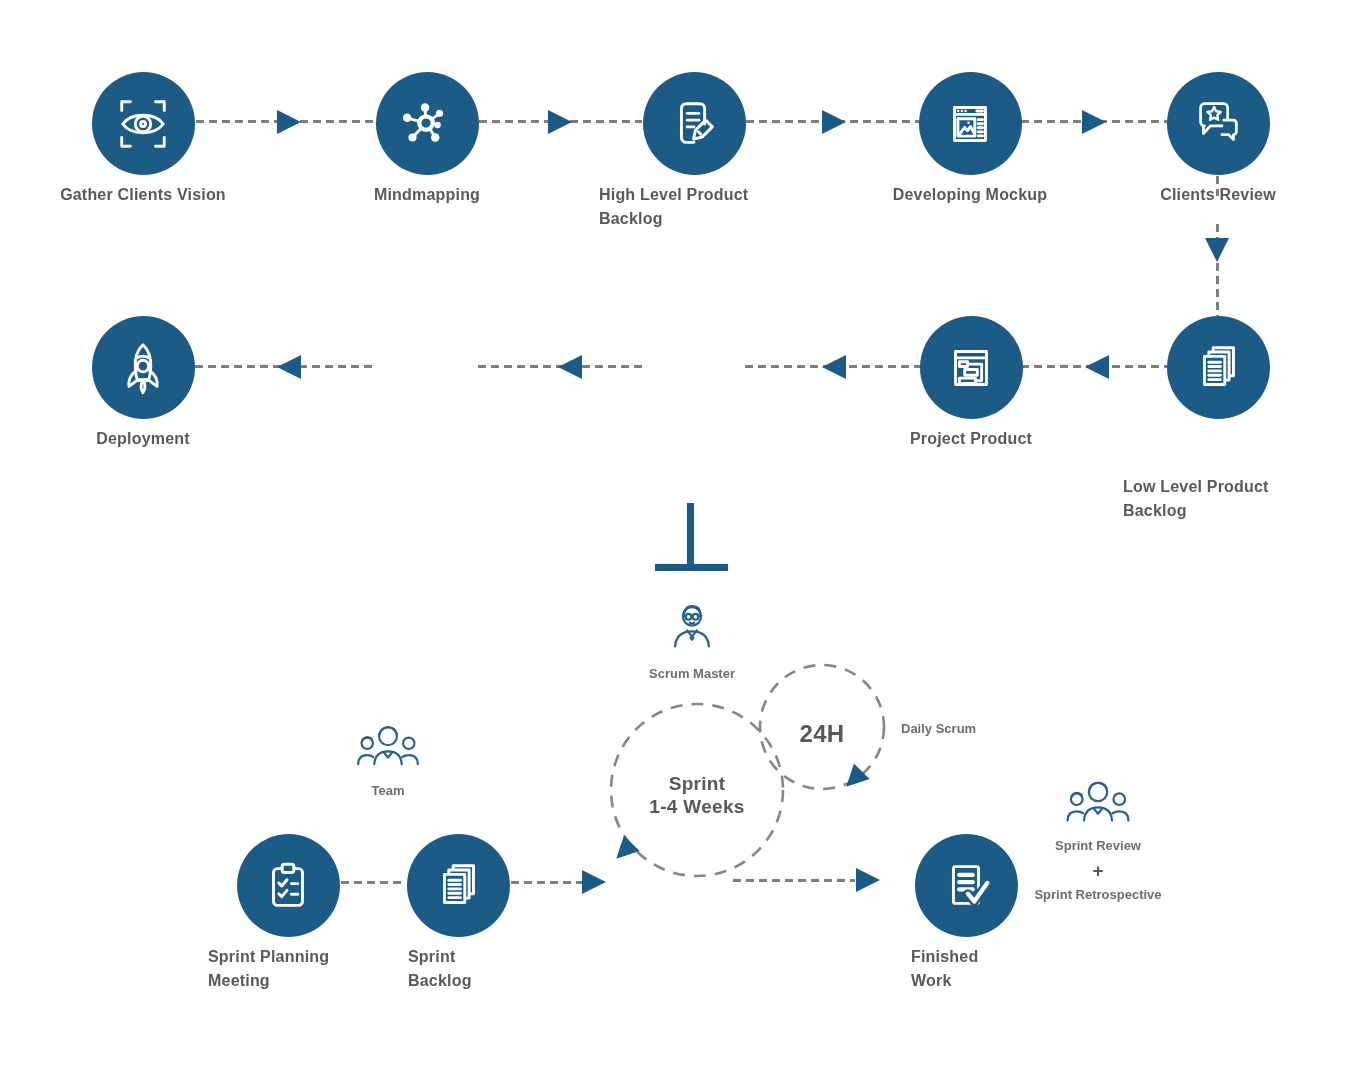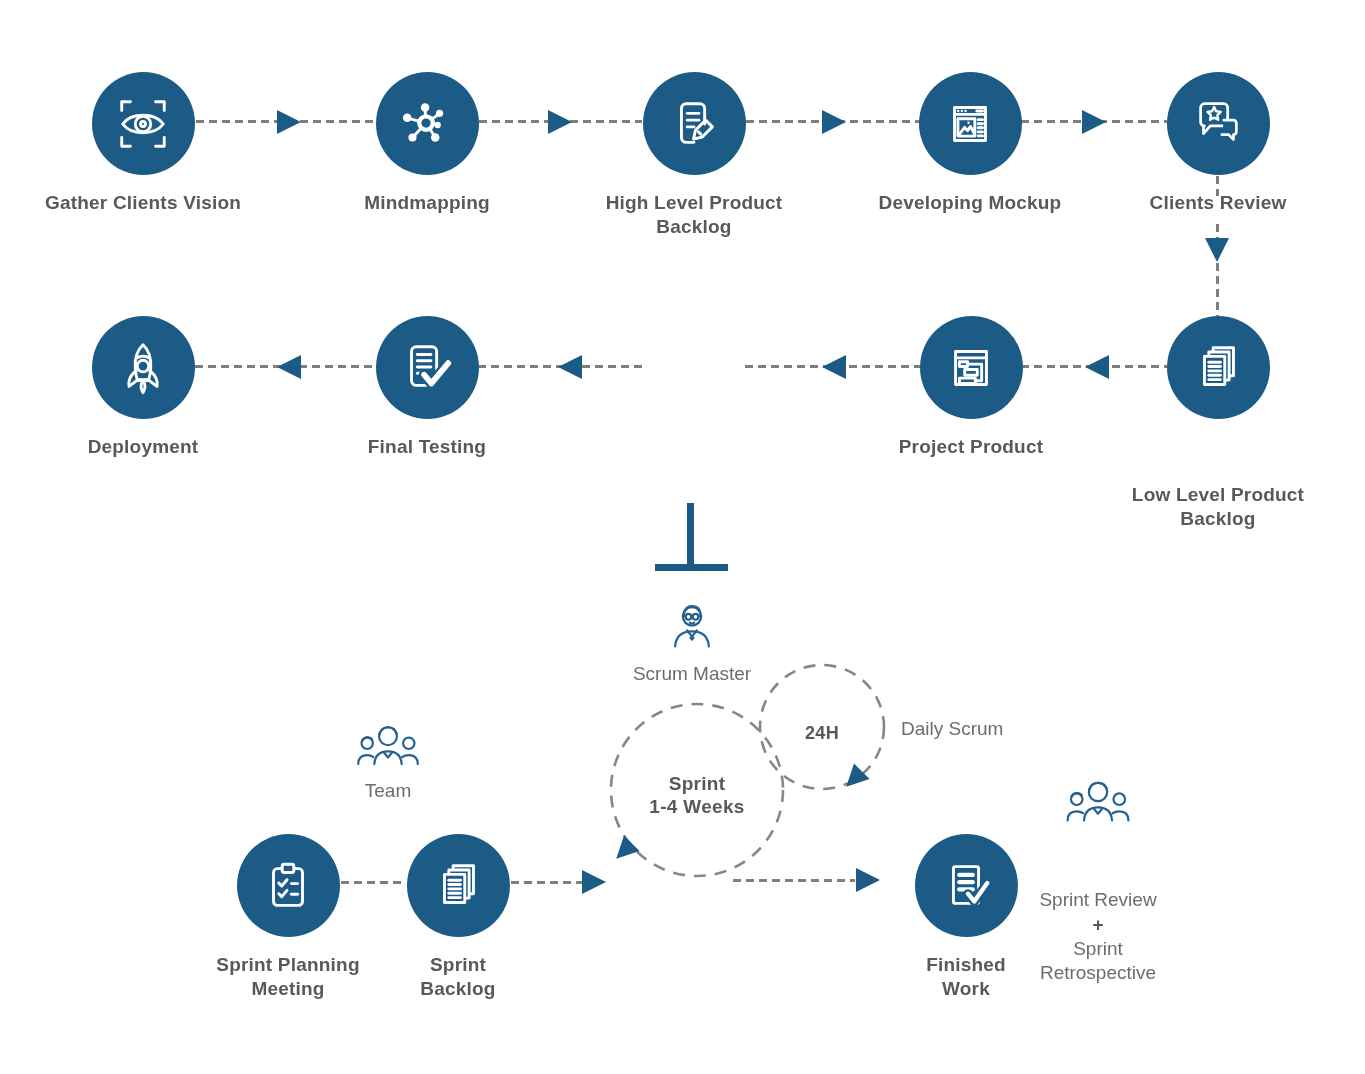--- a/index.html
+++ b/index.html
@@ -10,21 +10,21 @@
     --person:#28618e;
   }
   *{margin:0;padding:0;box-sizing:border-box;}
   body{background:#fff;font-family:"Liberation Sans",sans-serif;}
   .stage{position:relative;width:1365px;height:1074px;background:#fff;overflow:hidden;}
 
   
   .node{position:absolute;display:flex;flex-direction:column;align-items:center;}
   .circle{width:103px;height:103px;border-radius:50%;background:var(--blue);
           display:flex;align-items:center;justify-content:center;flex:0 0 auto;}
-  .node-label{margin-top:16px;text-align:center;font-weight:700;font-size:19px;
+  .node-label{margin-top:8px;font-weight:700;font-size:16px;
               line-height:24px;color:var(--dark-label);letter-spacing:.2px;}
 
   
   .dash-h{position:absolute;height:3px;
           background:repeating-linear-gradient(90deg,var(--dash) 0 8px,transparent 8px 13px);}
   .dash-v{position:absolute;width:3px;
           background:repeating-linear-gradient(180deg,var(--dash) 0 8px,transparent 8px 13px);}
 
   
   .arr{position:absolute;width:0;height:0;}
@@ -37,21 +37,21 @@
 
   
   .solid-v{position:absolute;width:7px;background:var(--blue);}
   .solid-h{position:absolute;height:7px;background:var(--blue);}
 
   .loop-svg{position:absolute;}
   .loop-circle{fill:none;stroke:#868686;stroke-width:2.6;stroke-dasharray:12 9;}
 
   .txt{position:absolute;}
   .txt-bold{font-weight:700;color:var(--dark-label);font-size:19px;line-height:23px;text-align:center;letter-spacing:.3px;}
-  .txt-gray{font-weight:400;color:var(--gray-label);font-size:19px;line-height:24px;}
+  .txt-gray{font-weight:700;color:var(--gray-label);font-size:13px;line-height:24px;}
   .center{text-align:center;}
 
   .icon-stroke{stroke:#fff;fill:none;stroke-width:3;stroke-linecap:round;stroke-linejoin:round;}
   .person-stroke{stroke:var(--person);fill:none;stroke-width:2.3;stroke-linecap:round;stroke-linejoin:round;}
 </style>
 </head>
 <body>
 
 <div class="stage">
 
@@ -188,36 +188,20 @@
           <path d="M37,33 C43.5,37 45.5,44 44.5,49 L36.5,43"></path>
           <path d="M30,43 C27.3,46.5 27.3,52 30,55.5 C32.7,52 32.7,46.5 30,43 Z"></path>
           <path d="M24.5,42 q1.5,2.5 3,0"></path>
             <path d="M32.5,42 q1.5,2.5 3,0"></path>
         </g>
       </svg>
     </div>
     <div class="node-label">Deployment</div>
   </div>
 
-  <div class="node" style="left:342px;top:316px;width:170px;">
-    <div class="circle">
-      <svg width="58" height="58" viewBox="0 0 60 60">
-        <g class="icon-stroke" stroke-width="3.4">
-          <rect x="14" y="8" width="26" height="40" rx="5"></rect>
-          <line x1="20" y1="16" x2="34" y2="16"></line>
-            <line x1="20" y1="22.5" x2="34" y2="22.5"></line>
-          <line x1="20" y1="29" x2="34" y2="29"></line>
-            <line x1="20" y1="35.5" x2="30" y2="35.5"></line>
-        </g>
-        <polyline points="27,37 34.5,46 52,25" fill="none" stroke="#1d5b87" stroke-width="11" stroke-linecap="round" stroke-linejoin="round"></polyline>
-        <polyline points="27,37 34.5,46 52,25" fill="none" stroke="#fff" stroke-width="6" stroke-linecap="round" stroke-linejoin="round"></polyline>
-      </svg>
-    </div>
-    <div class="node-label">Final Testing</div>
-  </div>
 
 
   <div class="node" style="left:871px;top:316px;width:200px;">
     <div class="circle">
       <svg width="58" height="58" viewBox="0 0 60 60">
         <g class="icon-stroke" stroke-width="2.8">
           <rect x="14" y="13" width="32" height="34"></rect>
           <line x1="14" y1="19.5" x2="46" y2="19.5"></line>
           <rect x="18" y="23.5" width="8.5" height="5"></rect>
           <rect x="23.5" y="31.5" width="13" height="6"></rect>
@@ -284,21 +268,21 @@
   </svg>
   <div class="txt txt-bold" style="left:617px;top:772px;width:160px;">
     <div>Sprint</div>
     <div>1-4 Weeks</div>
   </div>
   <div class="arr-rot" style="left:613px;top:840px;"></div>
 
   <svg class="loop-svg" style="left:754px;top:659px;" width="136" height="136">
     <circle class="loop-circle" cx="68" cy="68" r="62" stroke-dasharray="11 9"></circle>
   </svg>
-  <div class="txt txt-bold" style="left:782px;top:722px;width:80px;font-size:18px;">24H</div>
+  <div class="txt txt-bold" style="left:782px;top:722px;width:80px;font-size:24px;">24H</div>
   <div class="arr-rot" style="left:843px;top:768px;"></div>
   <div class="txt txt-gray" style="left:901px;top:717px;width:150px;">Daily Scrum</div>
 
   <div class="dash-h" style="left:341px;top:881px;width:65px;"></div>
   <div class="dash-h" style="left:511px;top:881px;width:88px;"></div>
   <div class="arr arr-r" style="left:582px;top:870px;"></div>
   <div class="dash-h" style="left:733px;top:879px;width:122px;"></div>
   <div class="arr arr-r" style="left:856px;top:868px;"></div>
 
   <div class="node" style="left:208px;top:834px;width:160px;">
@@ -357,19 +341,19 @@
         <path d="M8.5,21.5 a6.5,6.5 0 0 1 10.5,-2"></path>
       <path d="M4.5,46 Q4.5,36.5 14,36.5 Q18,36.5 20.5,38.5"></path>
       <circle cx="58" cy="24" r="6"></circle>
       <path d="M51,38.5 Q54,36.5 58,36.5 Q67.5,36.5 67.5,46"></path>
       <circle cx="36" cy="16.5" r="9.5" fill="#fff"></circle>
       <path d="M27,14.5 Q29,6.5 37,7 Q43.5,7.5 45,13.5"></path>
       <path d="M21.5,46 Q22.5,32.5 36,32.5 Q49.5,32.5 50.5,46" fill="#fff"></path>
       <path d="M31.5,33.5 l4.5,5.5 l4.5,-5.5"></path>
     </g>
   </svg>
-  <div class="txt center" style="left:1020px;top:888px;width:156px;">
+  <div class="txt center" style="left:1020px;top:834px;width:156px;">
     <div class="txt-gray">Sprint Review</div>
     <div style="font-weight:700;color:var(--dark-label);font-size:19px;line-height:23px;margin:1px 0;">+</div>
     <div class="txt-gray">Sprint Retrospective</div>
   </div>
 
 </div>
 
 </body></html>

